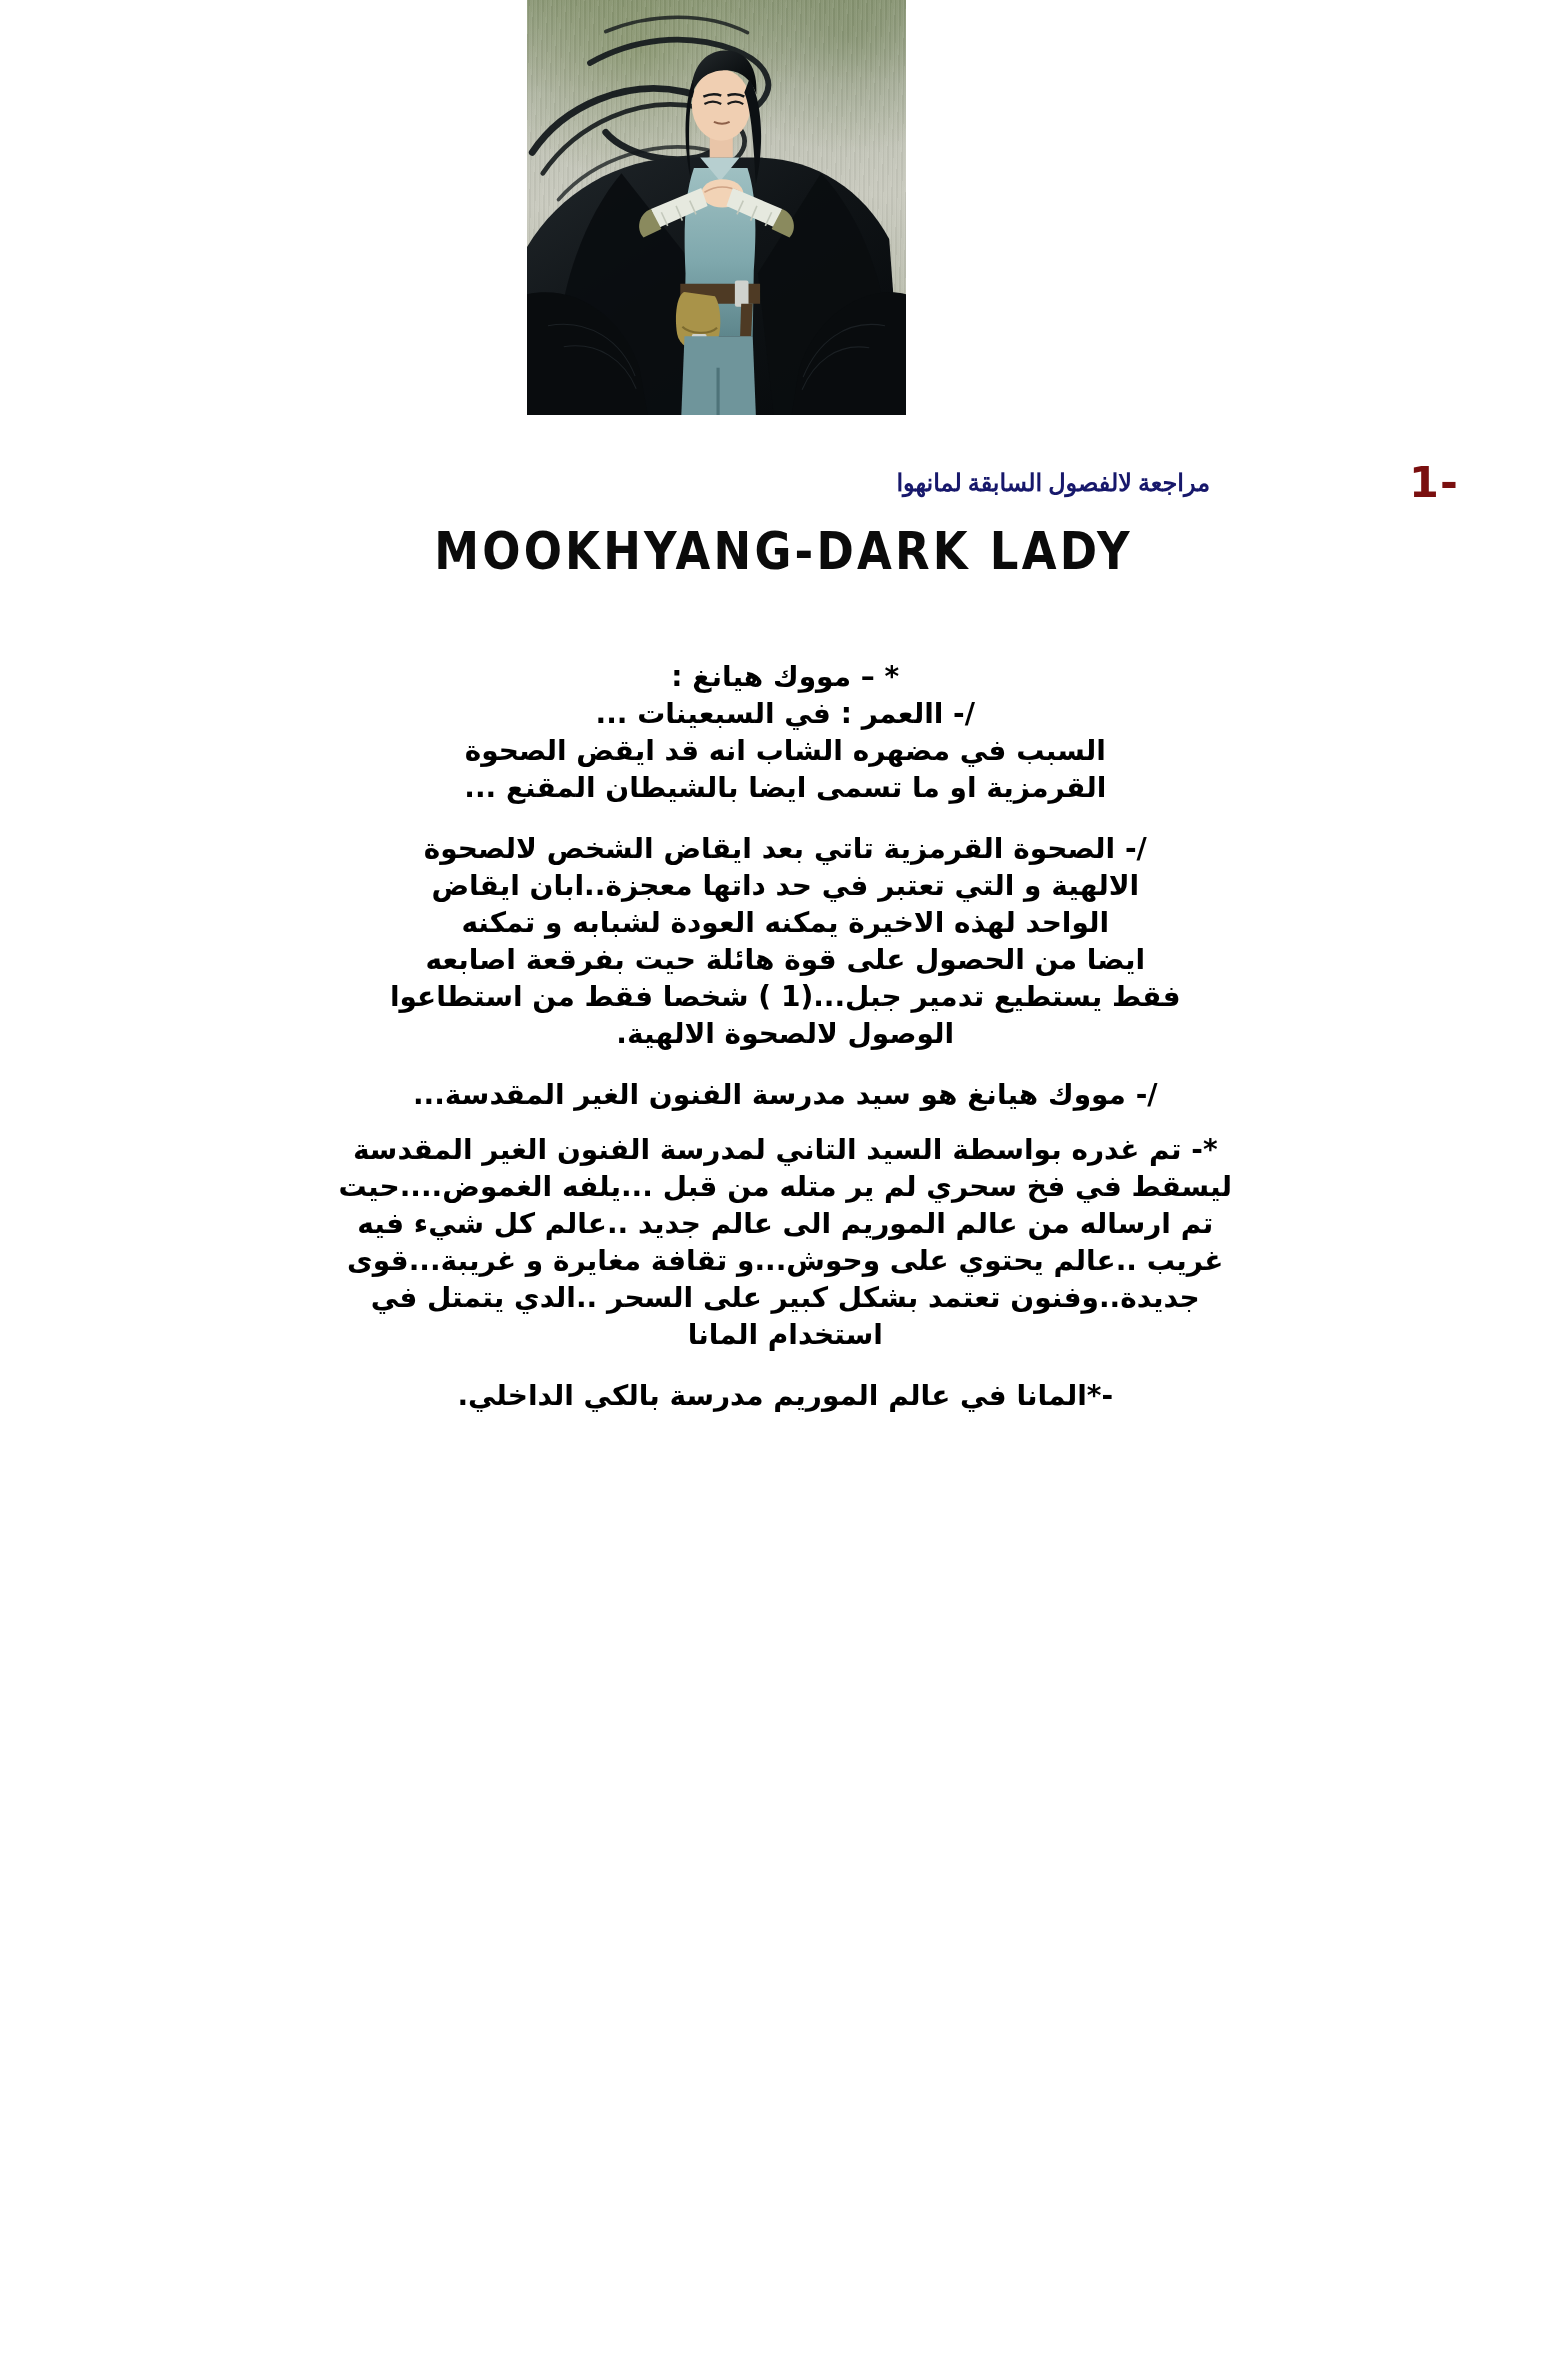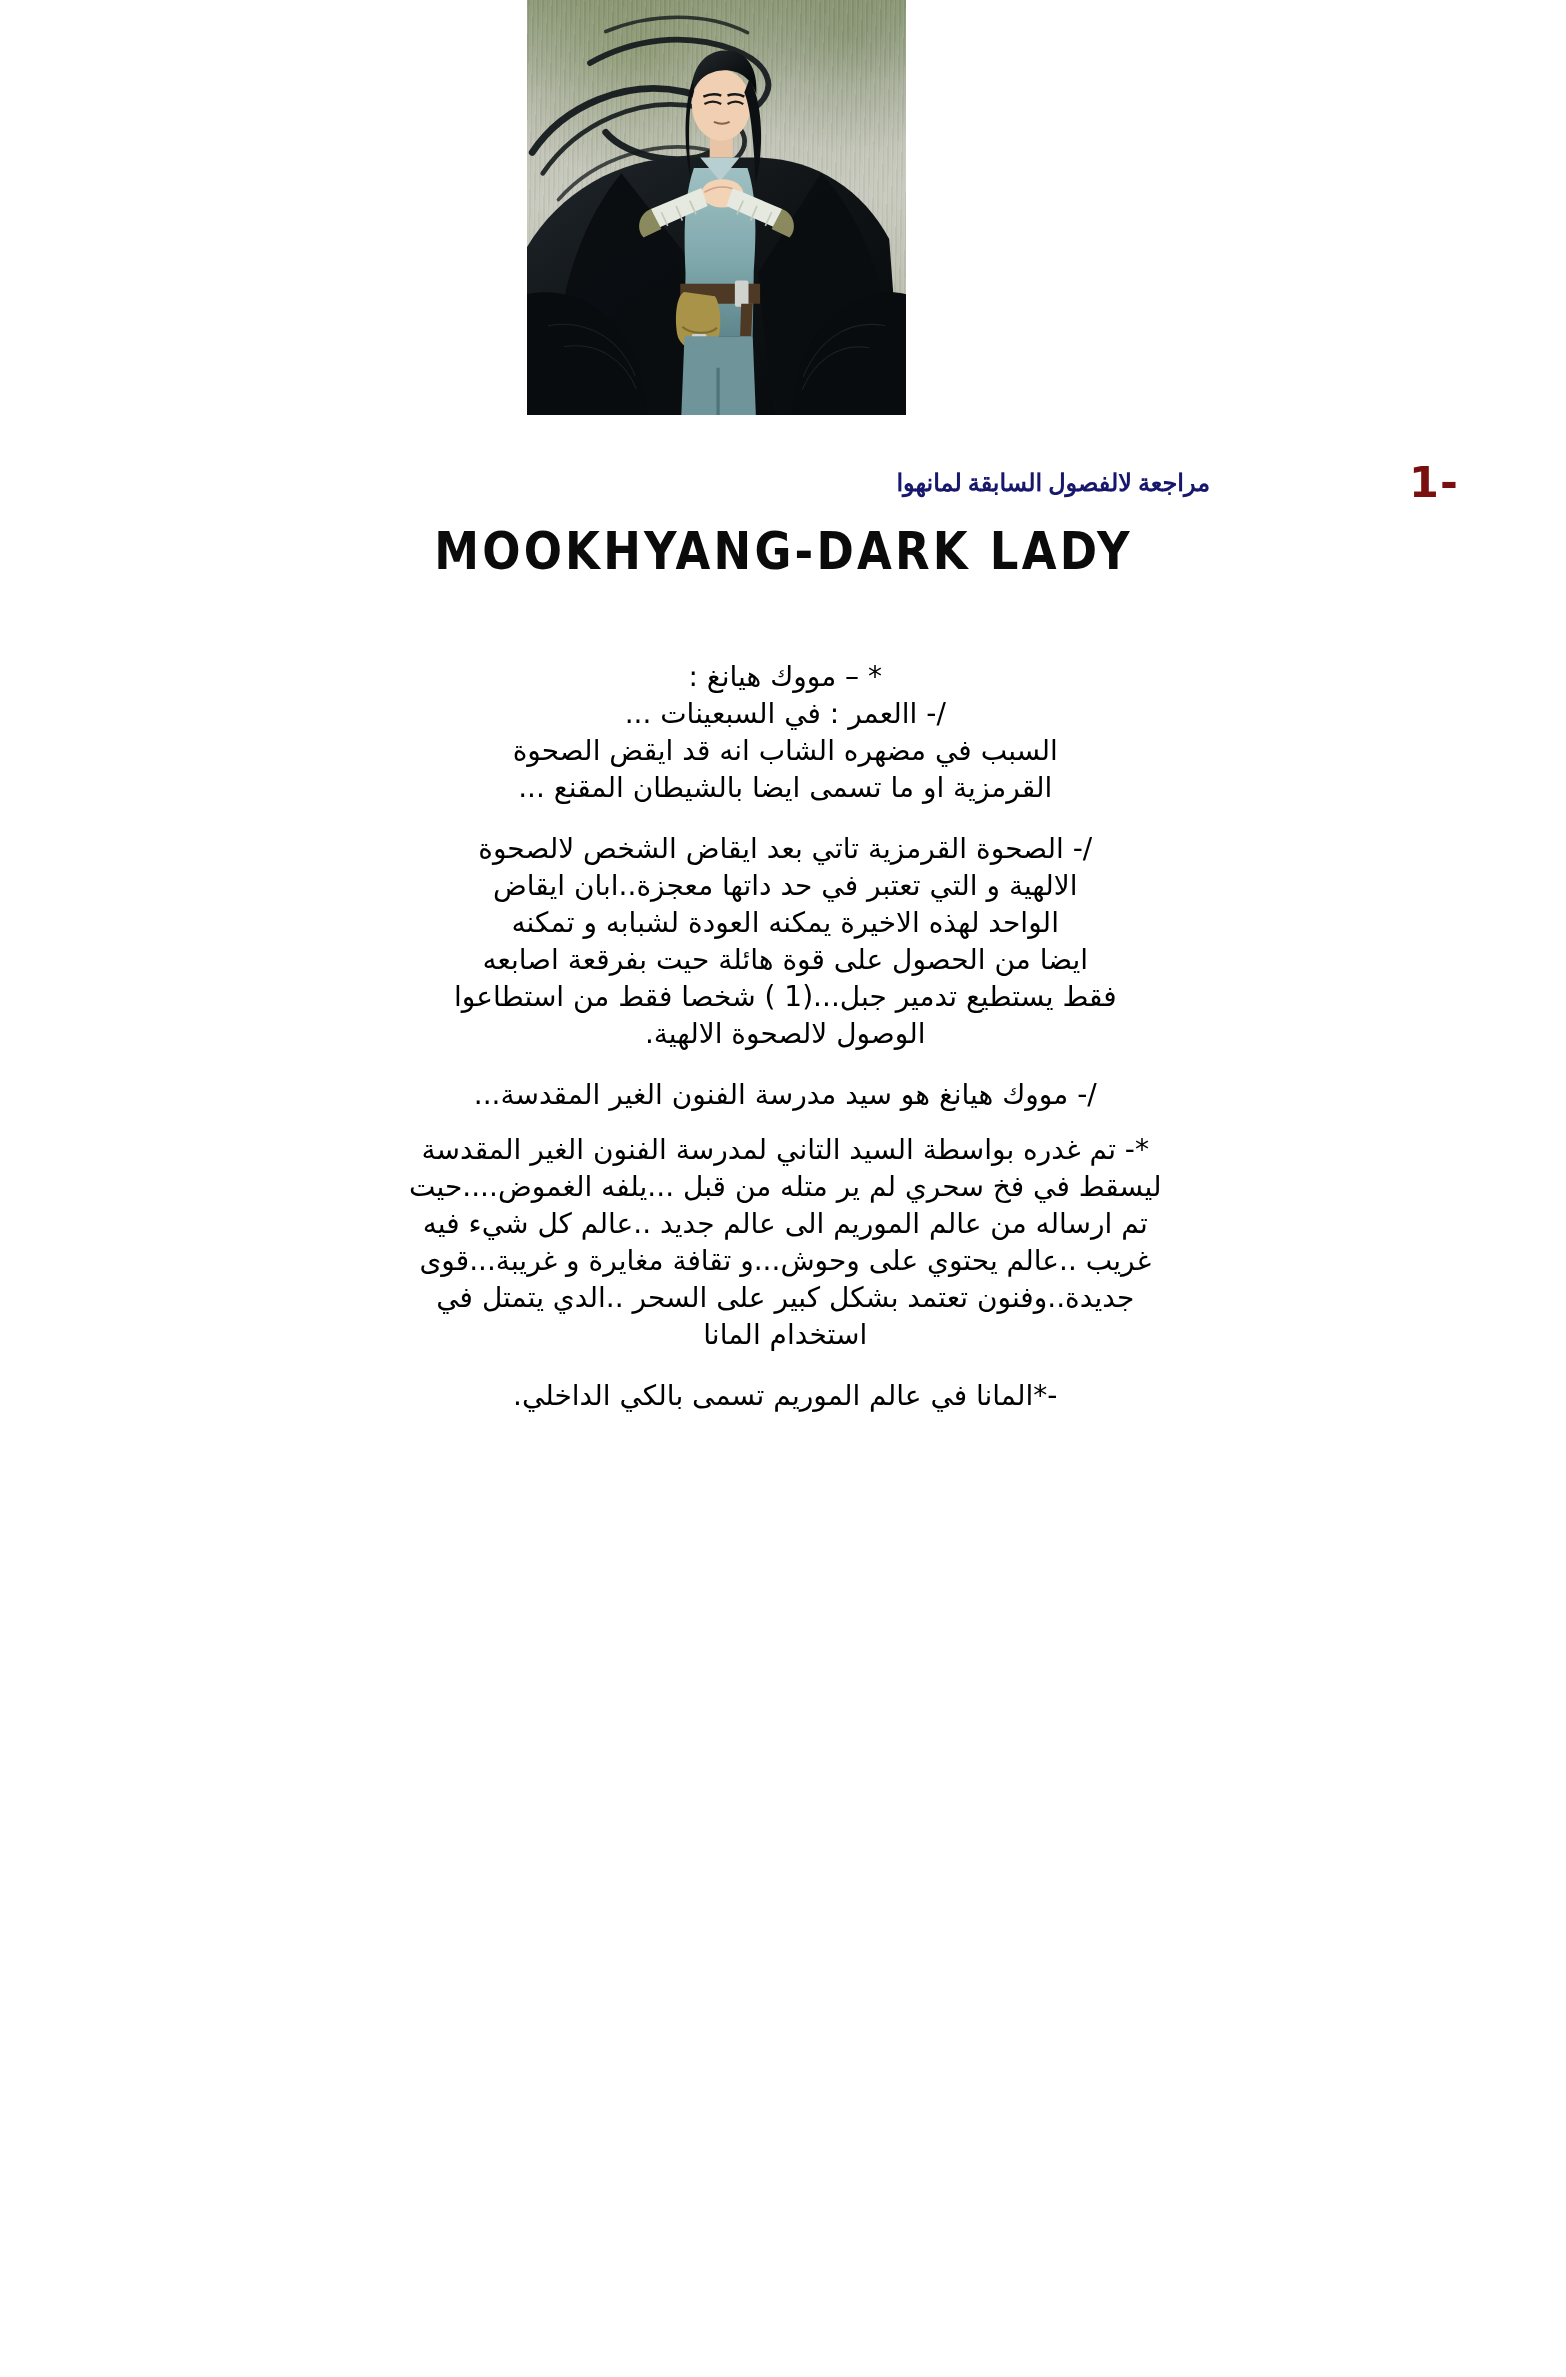--- a/index.html
+++ b/index.html
@@ -98,21 +98,21 @@
   
   .body-copy{
     position:absolute;
     left:31.5px;
     right:28px;
     top:659px;
     direction:rtl;
     text-align:center;
     color:#000000;
     font-size:28px;
-    font-weight:400;
+    font-weight:700;
     line-height:1.32;
   }
   .para{
     margin:0 0 24px 0;
     text-align:center;
     white-space:pre-line;
   }
   .para.tight{margin-bottom:19px;}
   .para.wide{font-size:28px;margin-top:11px;}
   .para:last-child{margin-bottom:0;}
@@ -234,17 +234,17 @@
 ايضا من الحصول على قوة هائلة حيت بفرقعة اصابعه
 فقط يستطيع تدمير جبل...(1 ) شخصا فقط من استطاعوا
 الوصول لالصحوة الالهية.</p>
     <p class="para tight">/-  مووك هيانغ هو سيد مدرسة الفنون الغير المقدسة...</p>
     <p class="para wide">*- تم غدره بواسطة السيد التاني لمدرسة الفنون الغير المقدسة
 ليسقط في فخ سحري لم ير متله من قبل ...يلفه الغموض....حيت
 تم ارساله من عالم الموريم الى عالم جديد ..عالم كل شيء فيه
 غريب ..عالم يحتوي على وحوش...و تقافة مغايرة و غريبة...قوى
 جديدة..وفنون تعتمد بشكل كبير على السحر ..الدي يتمتل في
 استخدام  المانا</p>
-    <p class="para">-*المانا في عالم الموريم تسمى بالكي الداخلي.</p>
+    <p class="para">-*المانا في عالم الموريم مدرسة بالكي الداخلي.</p>
   </div>
 
 </div>
 
 
 </body></html>

